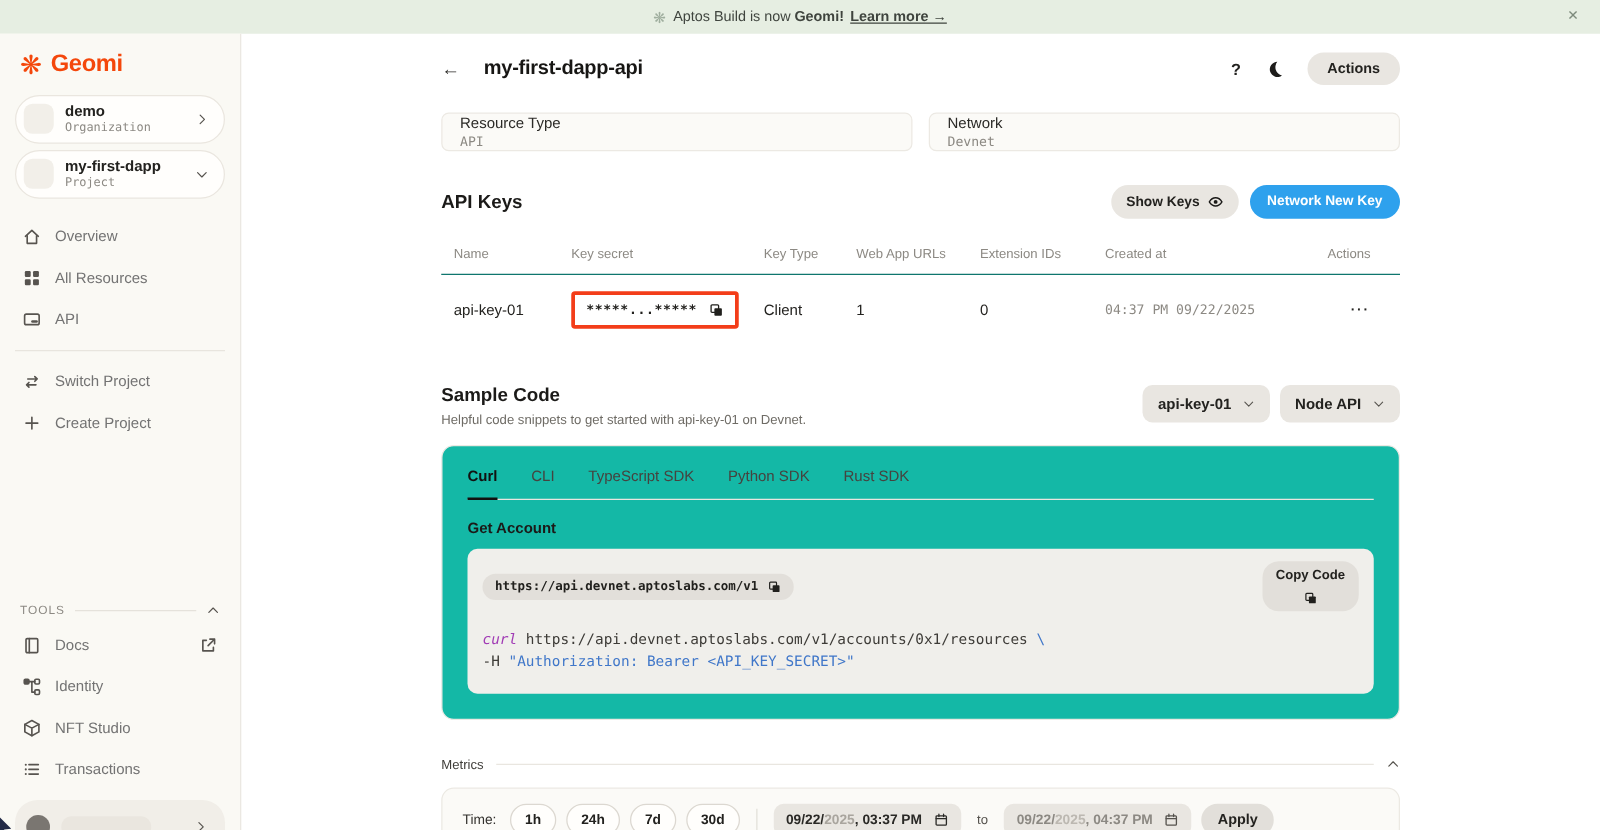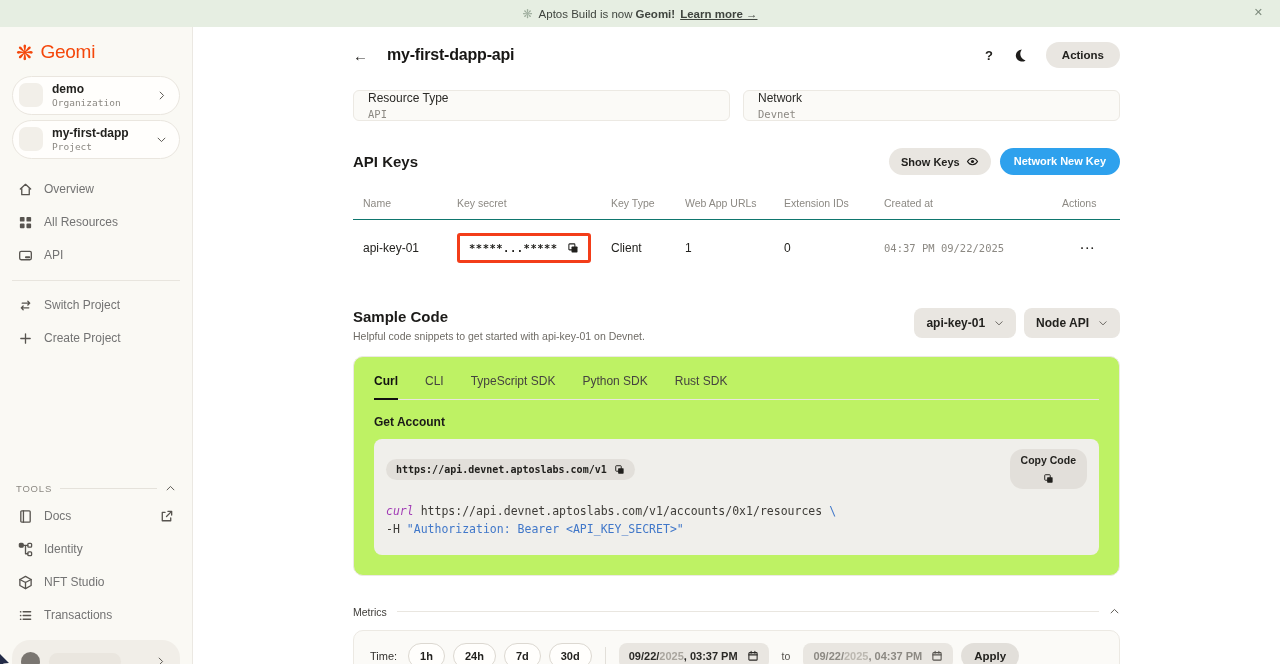--- a/index.html
+++ b/index.html
@@ -14,21 +14,21 @@
   .banner .link { font-weight:700; text-decoration:underline; margin-left:5px; cursor:pointer; }
   .banner .close { position:absolute; right:17px; top:6px; color:#7D8A7C; font-size:11px; cursor:pointer; }
 
   .shell { display:flex; height:637px; }
 
   
   .sidebar { width:193px; min-width:193px; background:#FAF9F4; border-right:1px solid #EBE8E2;
     display:flex; flex-direction:column; position:relative; overflow:hidden; }
   .logo-row { display:flex; align-items:center; gap:7px; padding:14px 16px 8px; color:#F4470B; cursor:pointer; }
   .logo-flower { font-size:21px; line-height:1; }
-  .logo-text { font-size:19px; font-weight:400; letter-spacing:-0.3px; }
+  .logo-text { font-size:19px; font-weight:700; letter-spacing:-0.3px; }
   .selector { margin:5px 12px 0; background:#FFFEFC; border:1px solid #EAE6DF; border-radius:20px;
     display:flex; align-items:center; gap:9px; padding:5px 12px 5px 6px; cursor:pointer; }
   .selector .avatar { width:24px; height:24px; border-radius:7px; background:#F2EFE9; }
   .sel-name { font-size:12px; font-weight:700; color:#23221F; line-height:1.25; }
   .sel-type { font-family:"DejaVu Sans Mono", monospace; font-size:9.5px; color:#8C8983; line-height:1.25; }
   .sel-chevron { margin-left:auto; color:#55524D; display:flex; }
   .nav { margin-top:14px; }
   .nav-item { display:flex; align-items:flex-start; gap:11px; padding:9px 18px; font-size:12px;
     color:#737373; cursor:pointer; }
   .nav-item svg { width:15px; height:15px; flex:none; }
@@ -83,21 +83,21 @@
     letter-spacing:0.5px; color:#21201D; }
   .created { font-family:"DejaVu Sans Mono", monospace; font-size:10.5px; color:#8C8983; }
   .ellipsis { font-weight:700; letter-spacing:1.5px; font-size:11px; cursor:pointer; }
 
   .sample-head { display:flex; align-items:flex-start; margin-top:32px; }
   .sample-sub { font-size:10.5px; color:#6E6B65; margin-top:5px; }
   .dropdowns { margin-left:auto; display:flex; gap:8px; }
   .dropdown { background:#E9E6E1; border-radius:8px; padding:8px 12px; font-size:12px; font-weight:600;
     display:flex; gap:9px; align-items:center; cursor:pointer; }
 
-  .code-card { margin-top:14px; background:#bef264; border:1px solid #ECE9E3; border-radius:10px;
+  .code-card { margin-top:14px; background:#14b8a6; border:1px solid #ECE9E3; border-radius:10px;
     padding:17px 20px 20px; }
   .tabs { display:flex; gap:27px; border-bottom:1px solid #E9E6E0; }
   .tab { font-size:12px; color:#45433F; padding-bottom:10px; cursor:pointer; }
   .tab.active { font-weight:700; color:#121110; border-bottom:2px solid #121110; margin-bottom:-1px; }
   .snippet-title { font-size:12px; font-weight:700; margin:15px 0 10px; color:#1B1A18; }
   .code-block { background:#F0EFEB; border-radius:8px; padding:10px 12px 16px; }
   .code-top { display:flex; align-items:center; }
   .url-pill { background:#E2DFDA; border-radius:13px; padding:5px 10px; font-family:"DejaVu Sans Mono",monospace;
     font-size:10px; font-weight:700; display:flex; gap:7px; align-items:center; color:#21201D; cursor:pointer; }
   .copy-code { margin-left:auto; background:#E2DFDA; border-radius:13px; padding:5px 11px; font-size:10.5px;

